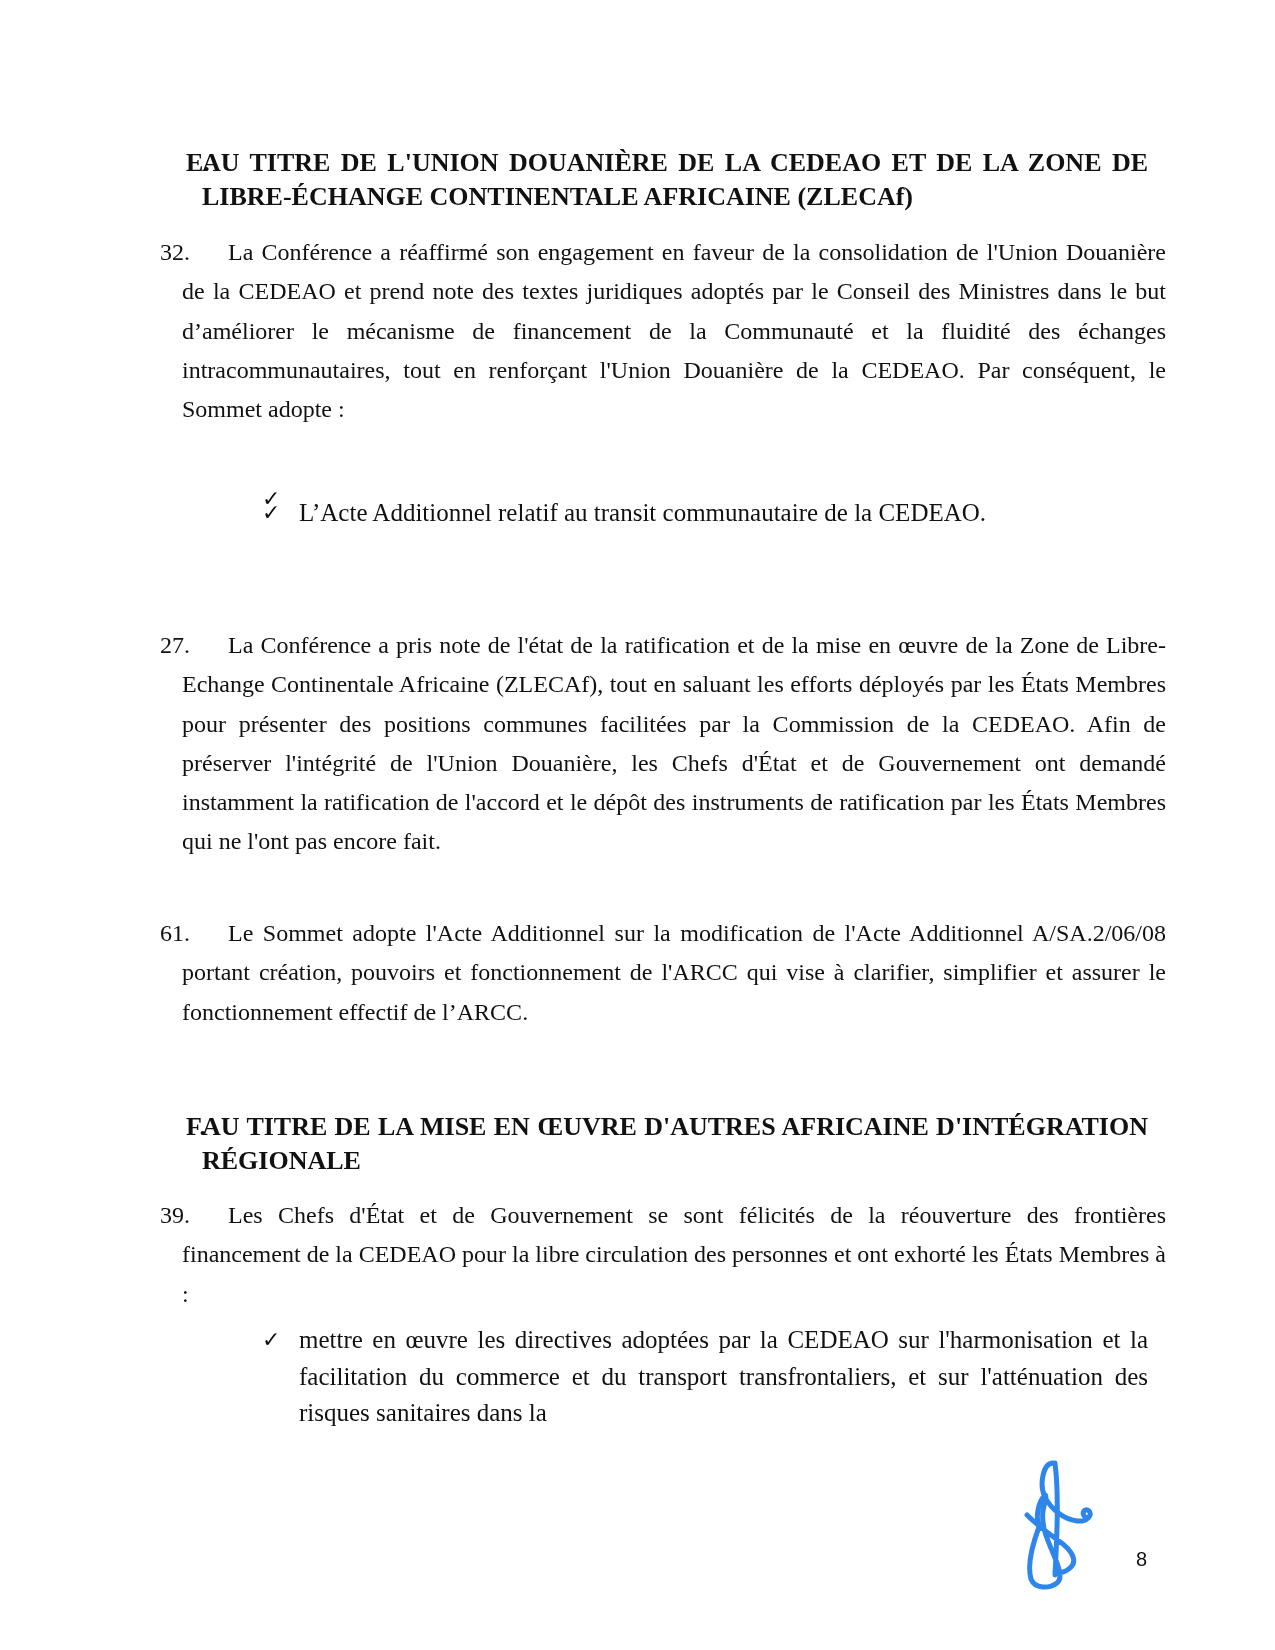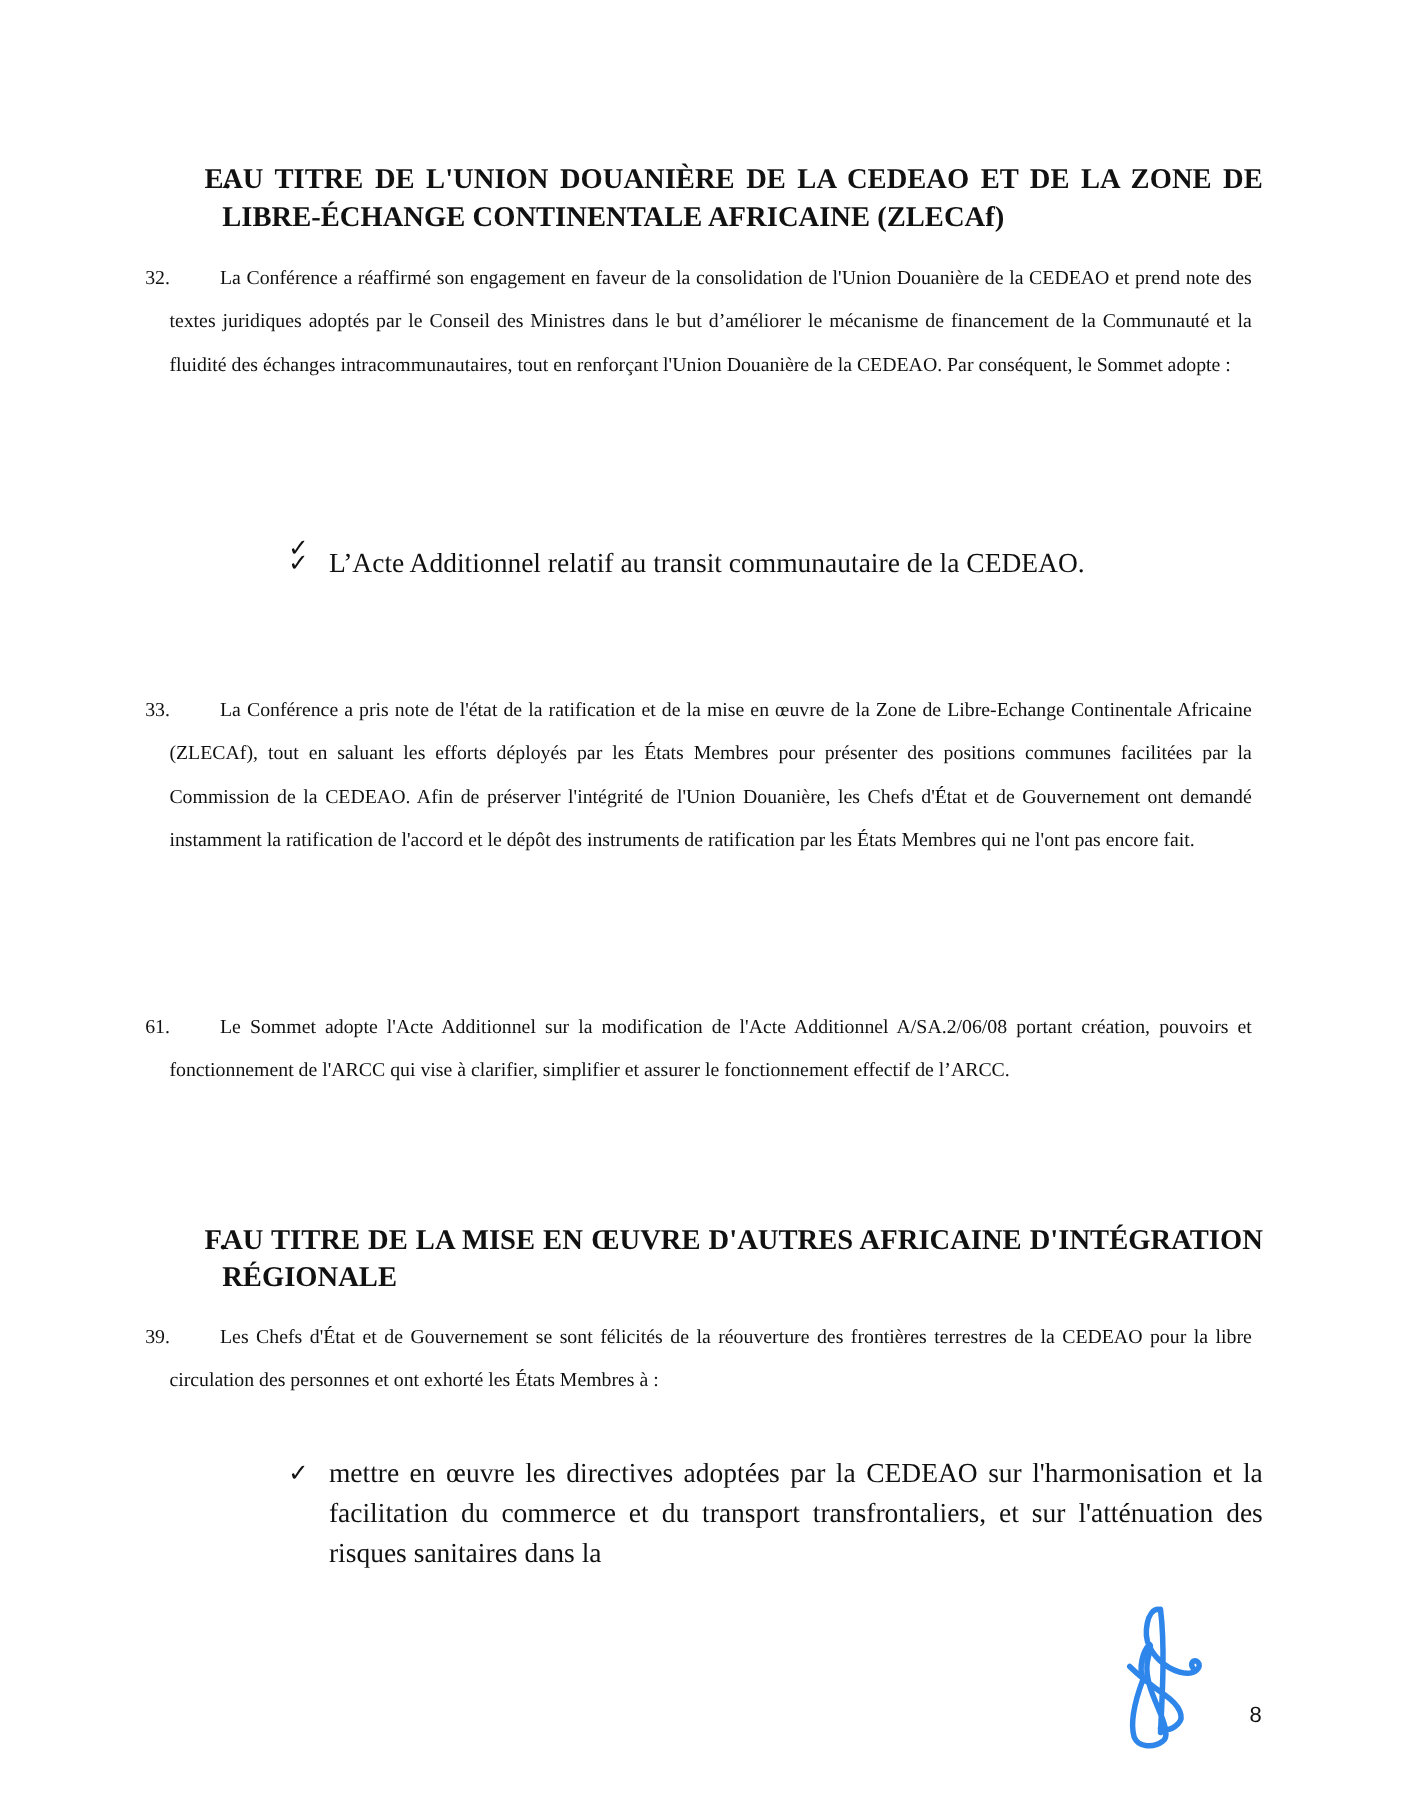--- a/index.html
+++ b/index.html
@@ -5,21 +5,21 @@
     html, body { margin: 0; padding: 0; background: #ffffff; }
     body { width: 1275px; height: 1650px; position: relative; overflow: hidden;
            font-family: "Liberation Serif", "DejaVu Serif", serif; color: #111; }
     .page { position: absolute; left: 0; top: 0; width: 1275px; height: 1650px; }
 
     .heading { position: absolute; left: 186px; width: 962px; font-weight: bold;
                font-size: 26px; line-height: 34px; letter-spacing: 0px; }
     .heading .letter { position: absolute; left: 0; top: 0; }
     .heading .htext { display: block; margin-left: 16px; text-align: justify; text-align-last: left; }
 
-    .para { position: absolute; left: 132px; width: 1006px; font-size: 18px; line-height: 39.3px; }
+    .para { position: absolute; left: 160px; width: 1006px; font-size: 24px; line-height: 39.3px; }
     .para .num { position: absolute; left: 0; top: 0; }
     .para .ptext { display: block; margin-left: 22px; text-align: justify; text-indent: 46px; }
 
     .bullets { position: absolute; left: 262px; width: 886px; font-size: 25px; line-height: 36.5px; }
     .bullet { position: relative; padding-left: 37px; text-align: justify; }
     .bullet .check { position: absolute; left: 0; top: 0; font-family: "DejaVu Sans", sans-serif; font-size: 22px; }
 
     .signature { position: absolute; left: 1005px; top: 1455px; width: 110px; height: 140px; }
     .page-number { position: absolute; left: 1136px; top: 1548px; font-family: "Liberation Sans", "DejaVu Sans", sans-serif; font-size: 20px; }
   </style>
@@ -42,37 +42,37 @@
     <div class="bullet">
       <span class="check">✓</span>
     </div>
     <div class="bullet" style="margin-top:14px;">
       <span class="check">✓</span>
       <span>L’Acte Additionnel relatif au transit communautaire de la CEDEAO.</span>
     </div>
   </div>
 
   <div class="para" style="top:626px;">
-    <span class="num">33.</span>
+    <span class="num">27.</span>
     <span class="ptext">La Conférence a pris note de l'état de la ratification et de la mise en œuvre de la Zone de Libre-Echange Continentale Africaine (ZLECAf), tout en saluant les efforts déployés par les États Membres pour présenter des positions communes facilitées par la Commission de la CEDEAO. Afin de préserver l'intégrité de l'Union Douanière, les Chefs d'État et de Gouvernement ont demandé instamment la ratification de l'accord et le dépôt des instruments de ratification par les États Membres qui ne l'ont pas encore fait.</span>
   </div>
 
   <div class="para" style="top:914px;">
     <span class="num">61.</span>
     <span class="ptext">Le Sommet adopte l'Acte Additionnel sur la modification de l'Acte Additionnel A/SA.2/06/08 portant création, pouvoirs et fonctionnement de l'ARCC qui vise à clarifier, simplifier et assurer le fonctionnement effectif de l’ARCC.</span>
   </div>
 
   <div class="heading" style="top:1110px;">
     <span class="letter">F.</span>
     <span class="htext">AU TITRE DE LA MISE EN ŒUVRE D'AUTRES AFRICAINE D'INTÉGRATION RÉGIONALE</span>
   </div>
 
   <div class="para" style="top:1196px;">
     <span class="num">39.</span>
-    <span class="ptext">Les Chefs d'État et de Gouvernement se sont félicités de la réouverture des frontières terrestres de la CEDEAO pour la libre circulation des personnes et ont exhorté les États Membres à :</span>
+    <span class="ptext">Les Chefs d'État et de Gouvernement se sont félicités de la réouverture des frontières financement de la CEDEAO pour la libre circulation des personnes et ont exhorté les États Membres à :</span>
   </div>
 
   <div class="bullets" style="top:1322px;">
     <div class="bullet">
       <span class="check">✓</span>
       <span>mettre en œuvre les directives adoptées par la CEDEAO sur l'harmonisation et la facilitation du commerce et du transport transfrontaliers, et sur l'atténuation des risques sanitaires dans la</span>
     </div>
   </div>
 
   <svg class="signature" viewBox="0 0 110 140">

